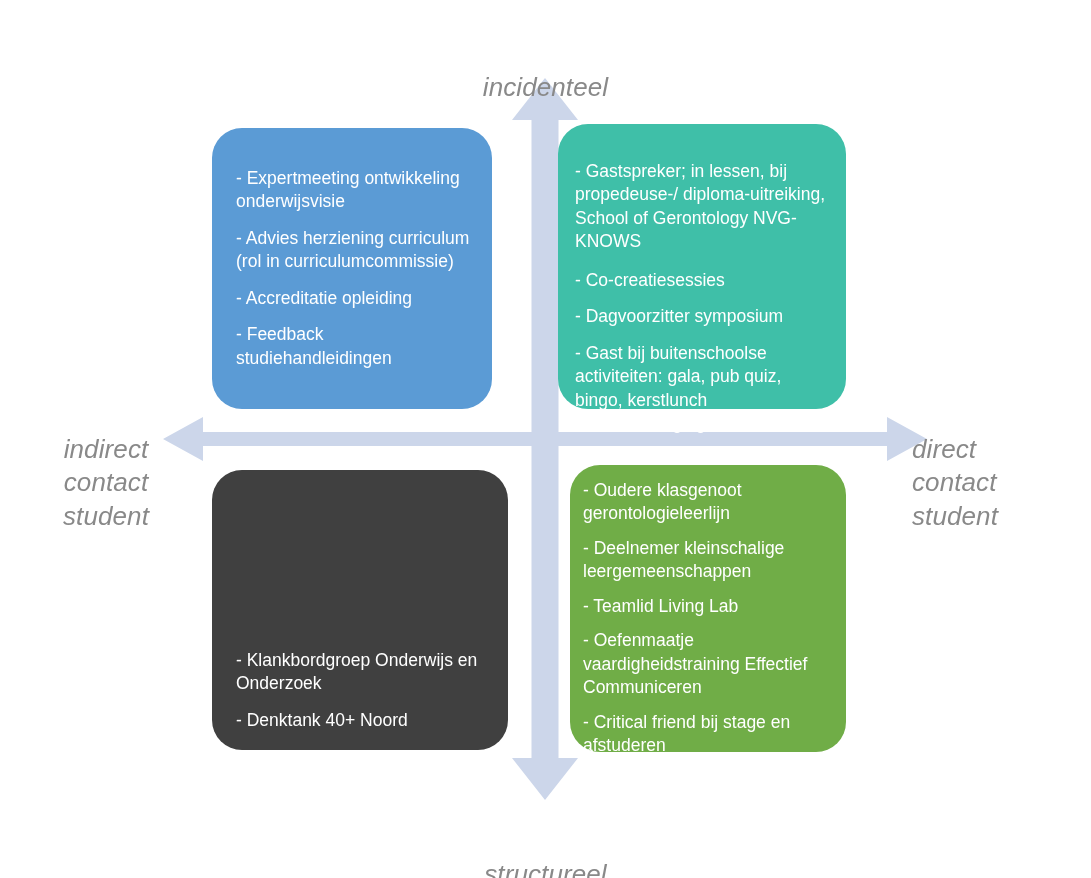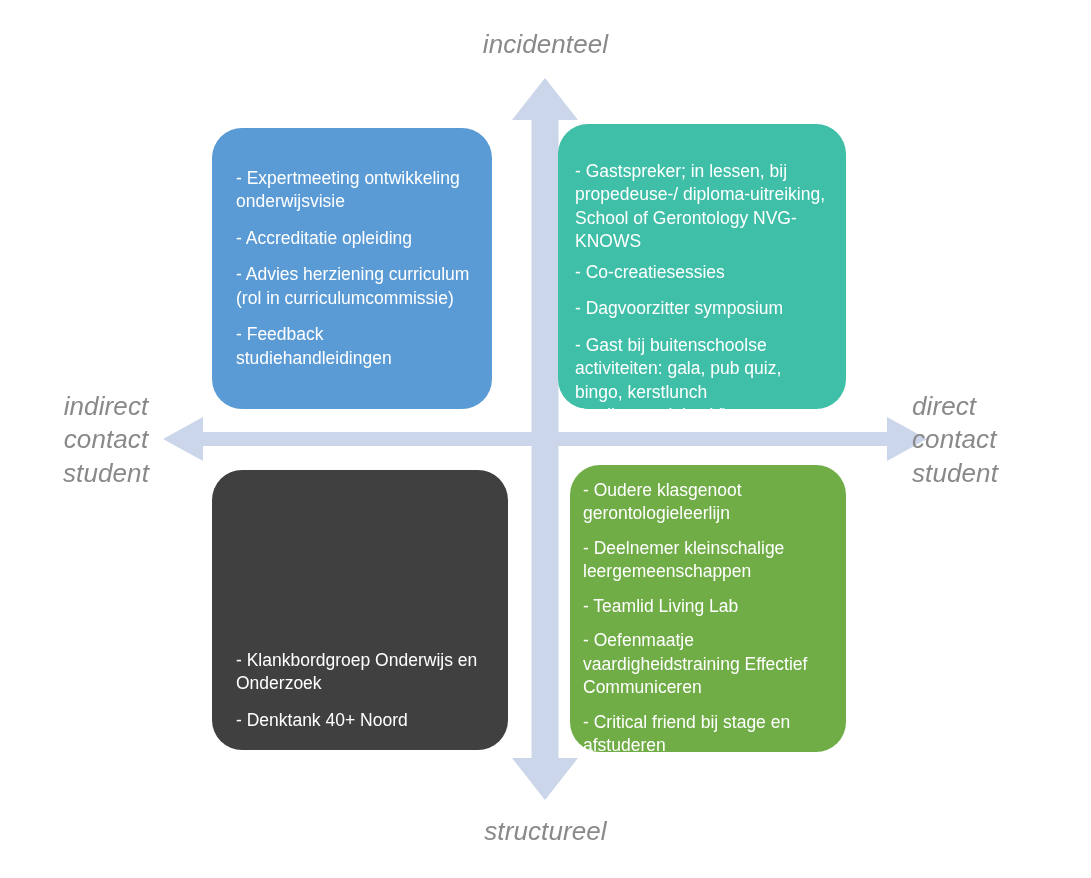--- a/index.html
+++ b/index.html
@@ -32,20 +32,21 @@
 
   
   .axis-label {
     position: absolute;
     color: #898989;
     font-style: italic;
     font-size: 26px;
     line-height: 1.28;
     white-space: pre-line;
     letter-spacing: 0.1px;
+    margin-top: 43px;
   }
   .axis-top {
     left: 0;
     right: 0;
     top: 28px;
     text-align: center;
   }
   .axis-bottom {
     left: 0;
     right: 0;
@@ -78,21 +79,21 @@
   .card .items {
     display: block;
   }
   .bullet {
     font-size: 17.5px;
     line-height: 1.34;
     margin: 0 0 13px 0;
     color: #ffffff;
   }
   .bullet:last-child { margin-bottom: 0; }
-  .bullet.tight { margin-bottom: 7px; }
+  .bullet.tight { margin-bottom: 15px; }
 
   
   #card-indirect-incidenteel {
     left: 212px;
     top: 128px;
     width: 280px;
     height: 281px;
     background: #5B9BD5;
     padding: 18px 22px 18px 24px;
   }
@@ -147,22 +148,22 @@
   <div class="axis-label axis-left">indirect
 contact
 student</div>
   <div class="axis-label axis-right">direct
 contact
 student</div>
 
   <div class="card" id="card-indirect-incidenteel">
     <div class="items">
       <p class="bullet">- Expertmeeting ontwikkeling onderwijsvisie</p>
+      <p class="bullet">- Advies herziening curriculum (rol in curriculumcommissie)</p>
       <p class="bullet">- Accreditatie opleiding</p>
-      <p class="bullet">- Advies herziening curriculum (rol in curriculumcommissie)</p>
       <p class="bullet">- Feedback studiehandleidingen</p>
     </div>
   </div>
 
   <div class="card" id="card-direct-incidenteel">
     <div class="items">
       <p class="bullet tight">- Gastspreker; in lessen, bij propedeuse-/ diploma-uitreiking, School of Gerontology NVG-KNOWS</p>
       <p class="bullet">- Co-creatiesessies</p>
       <p class="bullet">- Dagvoorzitter symposium</p>
       <p class="bullet">- Gast bij buitenschoolse activiteiten: gala, pub quiz, bingo, kerstlunch Studievereniging Vitae</p>

